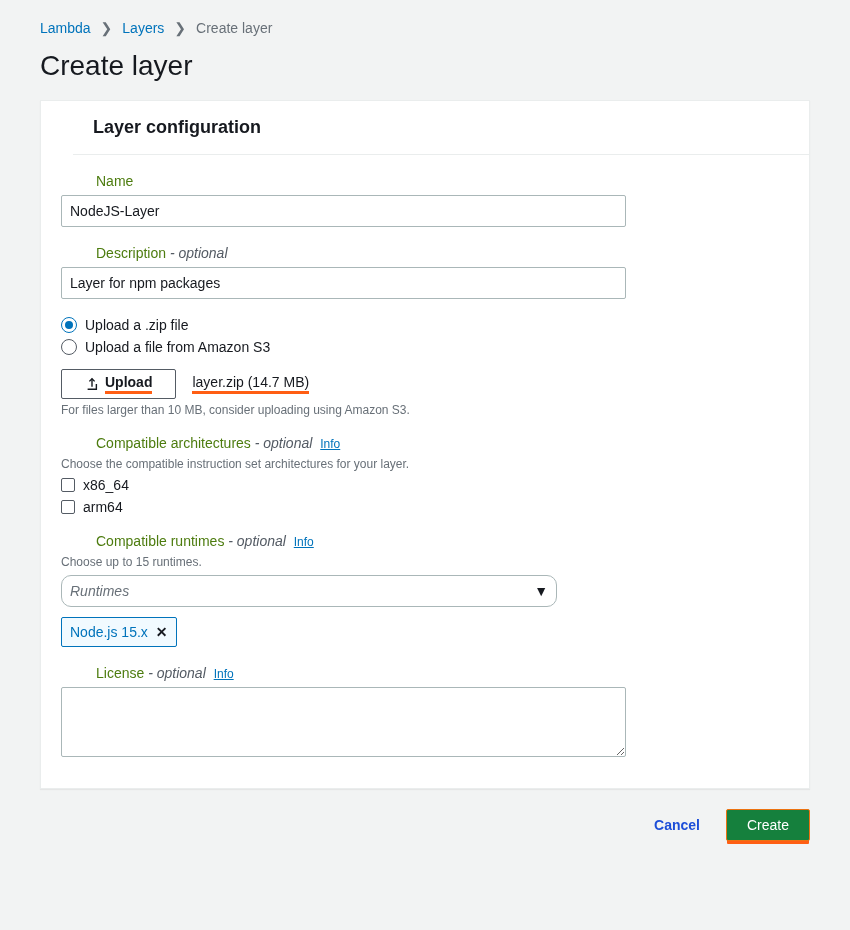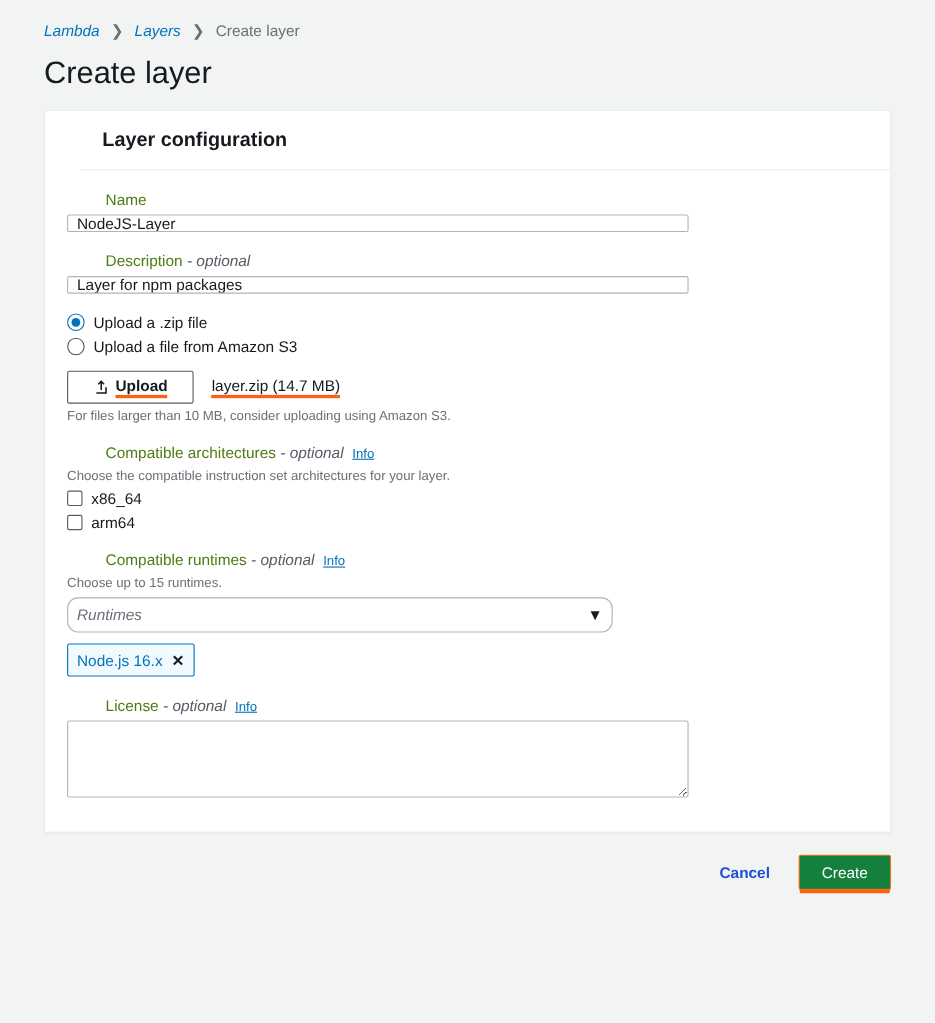--- a/index.html
+++ b/index.html
@@ -12,21 +12,21 @@
       height: 930px;
       padding: 20px 40px;
     }
     .breadcrumb {
       display: flex;
       align-items: center;
       gap: 10px;
       font-size: 14px;
       margin-bottom: 14px;
     }
-    .breadcrumb a { color: #0073bb; text-decoration: none; font-style: italic; }
+    .breadcrumb a { color: #0073bb; text-decoration: none; }
     .breadcrumb .sep { color: #687078; }
     .breadcrumb .current { color: #687078; }
     h1.page-title {
       font-size: 28px;
       font-weight: 400;
       margin-bottom: 18px;
       color: #16191f;
     }
     .panel {
       background: #fff;
@@ -40,21 +40,21 @@
       font-weight: 700;
       margin-left: 32px;
     }
     .panel-body { padding: 18px 20px 28px; }
     .field { margin-bottom: 18px; }
     .label-row { margin-bottom: 6px; }
     .label { font-size: 14px; color: #4d7c0f; margin-left: 35px; }
     .optional { font-style: italic; color: #545b64; }
     .text-input {
       width: 565px;
-      height: 16px;
+      height: 32px;
       border: 1px solid #aab7b8;
       border-radius: 2px;
       padding: 4px 8px;
       font-size: 14px;
       color: #16191f;
       font-family: inherit;
     }
     .textarea { width: 565px; height: 70px; resize: both;
       border: 1px solid #aab7b8; border-radius:2px; padding:6px 8px;
       font-size:14px; font-family:inherit; }
@@ -200,21 +200,21 @@
         <span class="optional">- optional</span>
         <a href="#" class="info-link">Info</a>
       </div>
       <div class="help">Choose up to 15 runtimes.</div>
       <div style="height:6px"></div>
       <div class="select">
         <span>Runtimes</span>
         <span class="caret">▼</span>
       </div>
       <div class="token">
-        <span>Node.js 16.x</span>
+        <span>Node.js 15.x</span>
         <span class="close">✕</span>
       </div>
     </div>
 
     <div class="field" style="margin-bottom:0;">
       <div class="label-row">
         <span class="label">License</span>
         <span class="optional">- optional</span>
         <a href="#" class="info-link">Info</a>
       </div>

